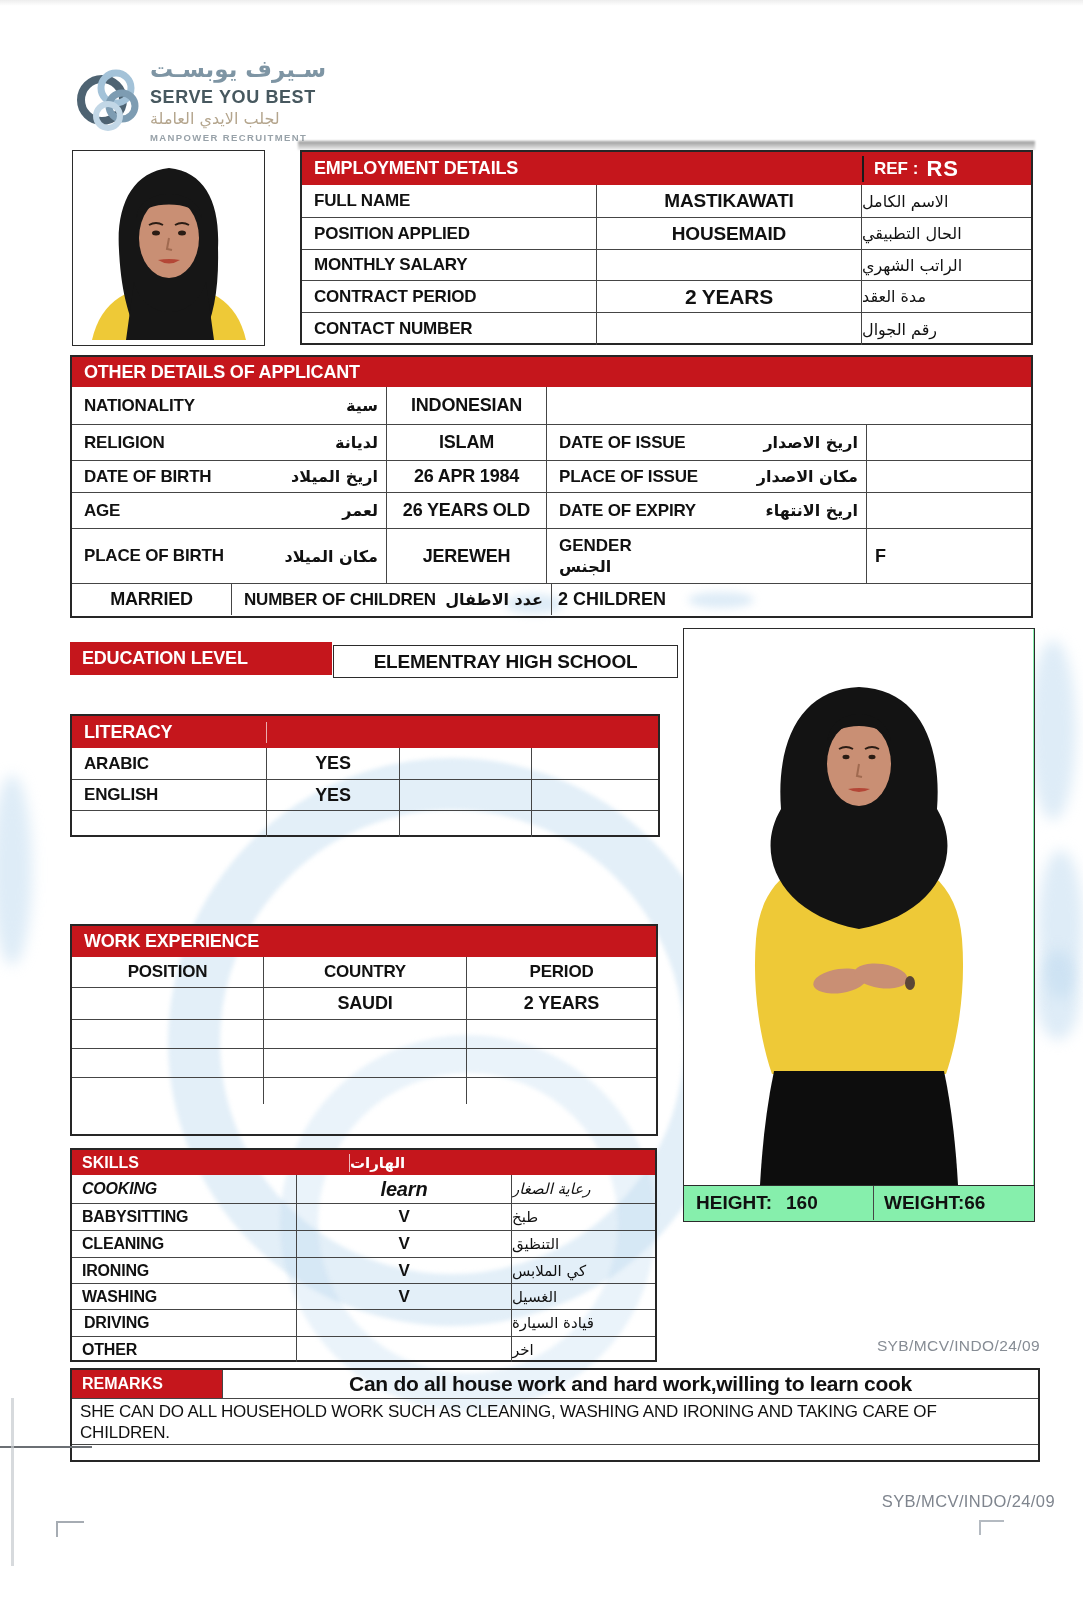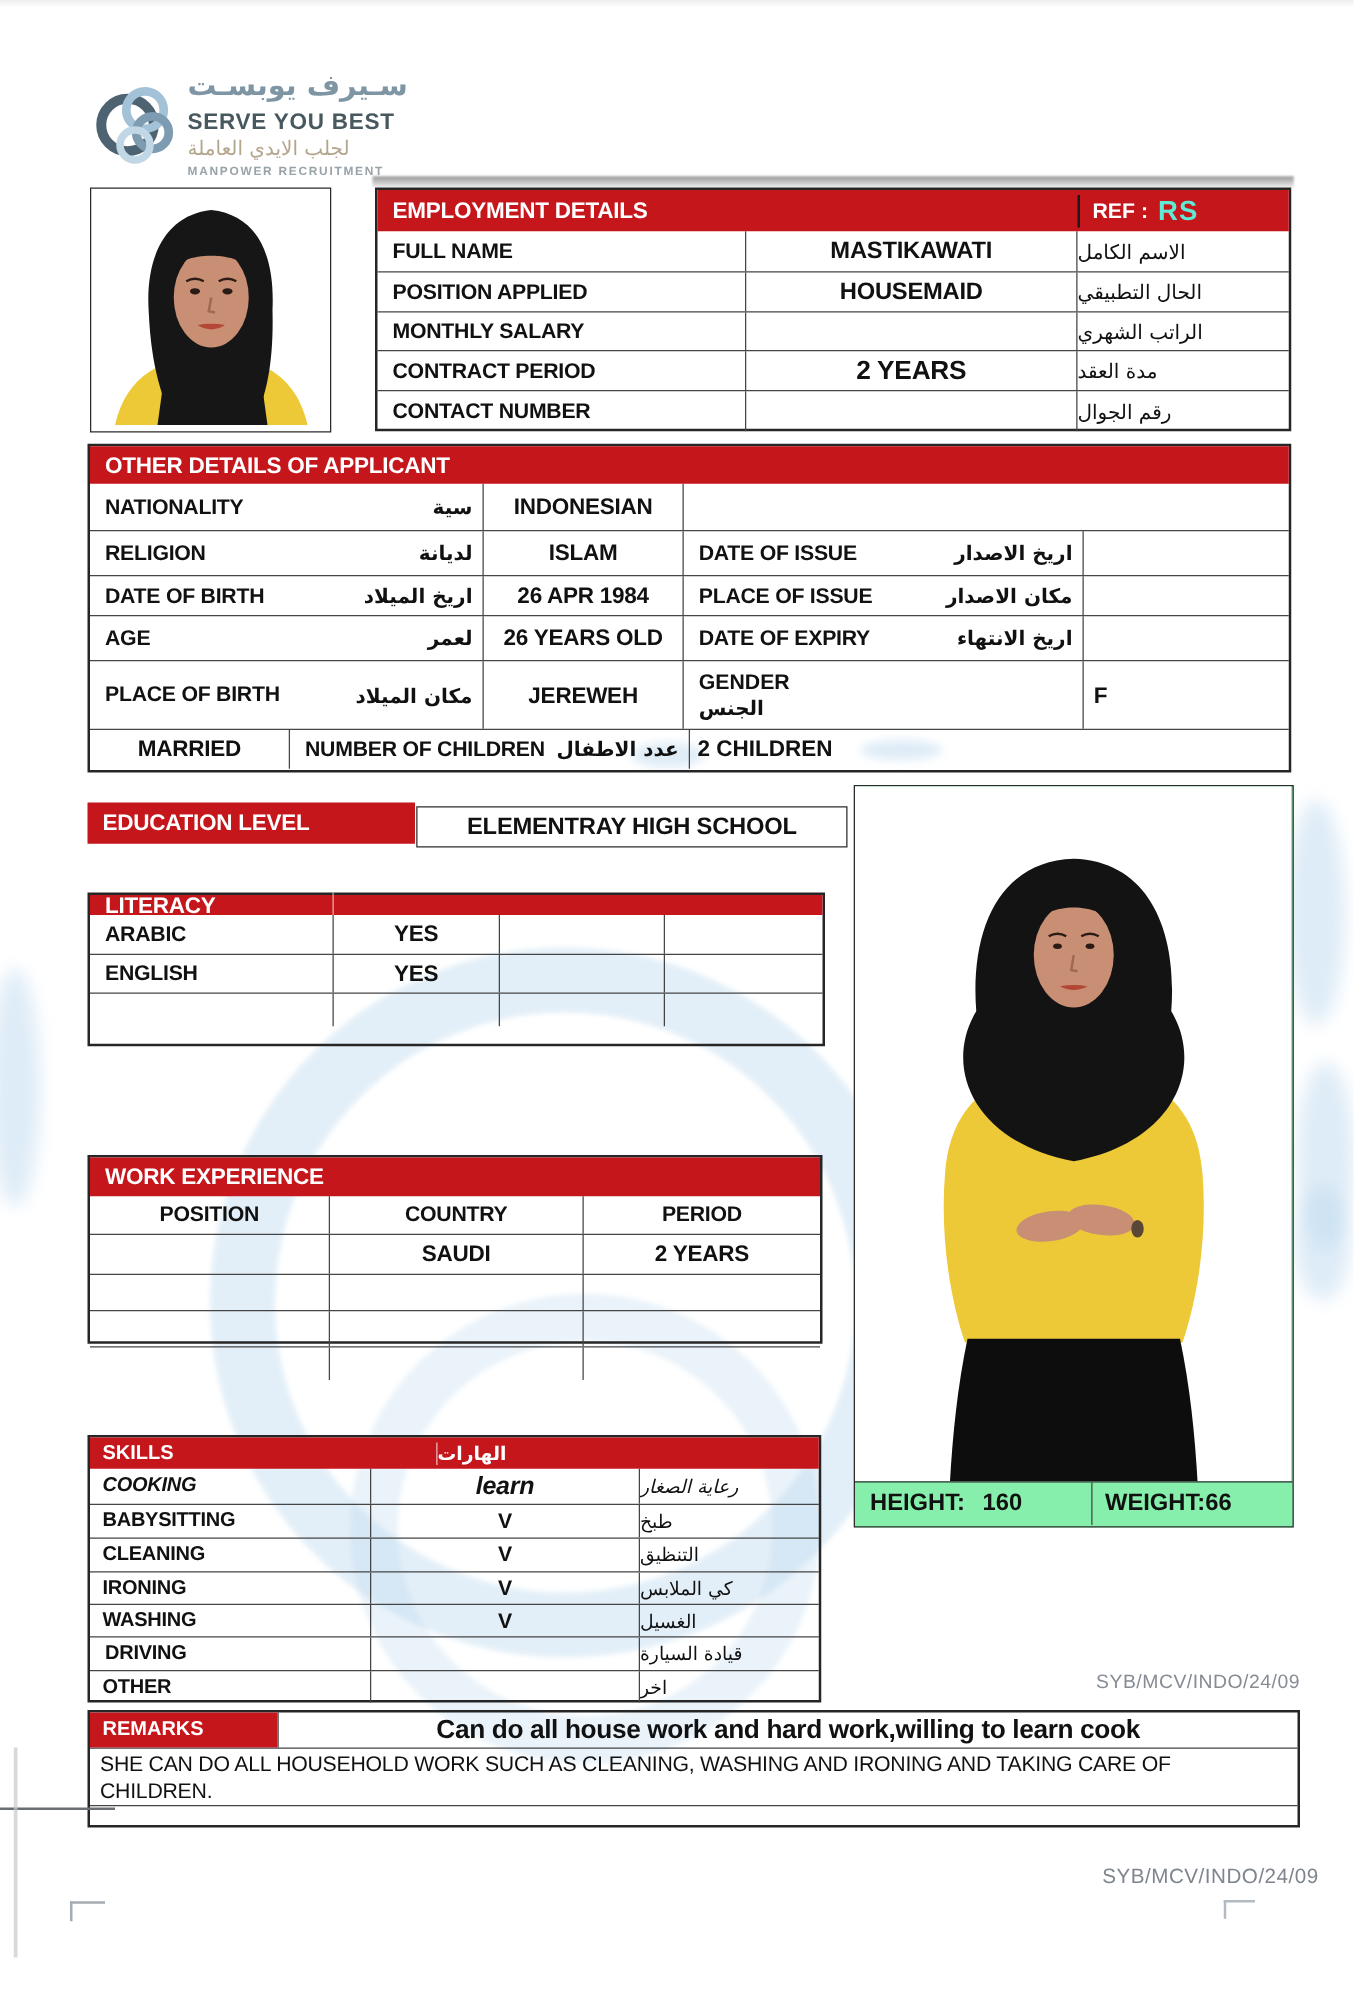--- a/index.html
+++ b/index.html
@@ -78,21 +78,21 @@
     </svg>
   </div>
 
   <div class="abs" style="left:298px;top:141px;width:737px;height:9px;background:linear-gradient(to bottom,rgba(50,50,50,0.5),rgba(80,80,80,0.1));filter:blur(1px);"></div>
 
   <div class="abs frame" style="left:300px;top:150px;width:733px;height:195px;">
     <div class="row redbar" style="height:33px;">
       <div class="cell hdr-title" style="width:560px;">EMPLOYMENT DETAILS</div>
       <div class="cell" style="flex:1;border-left:2px solid #1a1a1a;padding-left:10px;gap:8px;">
         <span style="font-size:17px;">REF :</span>
-        <span style="color:#5eead4;font-size:22px;letter-spacing:1px;">RS</span>
+        <span style="color:#ffffff;font-size:22px;letter-spacing:1px;">RS</span>
       </div>
     </div>
     <div class="row" style="height:32px;">
       <div class="cell lab br" style="width:295px;">FULL NAME</div>
       <div class="cell val br" style="width:265px;">MASTIKAWATI</div>
       <div class="cell arlab ar" style="flex:1;">الاسم الكامل</div>
     </div>
     <div class="row bt" style="height:32px;">
       <div class="cell lab br" style="width:295px;">POSITION APPLIED</div>
       <div class="cell val br" style="width:265px;">HOUSEMAID</div>
@@ -186,21 +186,21 @@
       <div class="cell" style="flex:1;font-weight:bold;font-size:18px;padding-left:6px;white-space:nowrap;">2 CHILDREN</div>
     </div>
   </div>
 
   <div class="abs redbar" style="left:70px;top:642px;width:262px;height:33px;">
     <span class="hdr-title">EDUCATION LEVEL</span>
   </div>
   <div class="abs cell" style="left:333px;top:645px;width:345px;height:33px;border:1.5px solid #2b2b2b;background:transparent;justify-content:center;font-weight:bold;font-size:19px;letter-spacing:-0.2px;">ELEMENTRAY HIGH SCHOOL</div>
 
   <div class="abs frame" style="left:70px;top:714px;width:590px;height:123px;">
-    <div class="row redbar" style="height:16px;">
+    <div class="row redbar" style="height:32px;">
       <div class="cell hdr-title" style="width:195px;border-right:1.5px solid rgba(255,255,255,0.65);">LITERACY</div>
       <div class="cell" style="width:133px;border-right:1.5px solid rgba(255,255,255,0.65);"></div>
       <div class="cell" style="width:132px;border-right:1.5px solid rgba(255,255,255,0.65);"></div>
       <div class="cell" style="flex:1;"></div>
     </div>
     <div class="row" style="height:31px;">
       <div class="cell lab br" style="width:195px;">ARABIC</div>
       <div class="cell val br" style="width:133px;font-size:18px;">YES</div>
       <div class="cell br" style="width:132px;"></div>
       <div class="cell" style="flex:1;"></div>
@@ -212,21 +212,21 @@
       <div class="cell" style="flex:1;"></div>
     </div>
     <div class="row bt" style="height:27px;">
       <div class="cell lab br" style="width:195px;"></div>
       <div class="cell val br" style="width:133px;"></div>
       <div class="cell br" style="width:132px;"></div>
       <div class="cell" style="flex:1;"></div>
     </div>
   </div>
 
-  <div class="abs frame" style="left:70px;top:924px;width:588px;height:151px;">
+  <div class="abs frame" style="left:70px;top:924px;width:588px;height:212px;">
     <div class="row redbar" style="height:31px;">
       <div class="cell hdr-title" style="width:305px;">WORK EXPERIENCE</div>
       <div class="cell" style="flex:1;border-left:1.5px solid #a01218;"></div>
     </div>
     <div class="row" style="height:30px;">
       <div class="cell val br" style="width:192px;font-size:17px;">POSITION</div>
       <div class="cell val br" style="width:203px;font-size:17px;">COUNTRY</div>
       <div class="cell val" style="flex:1;font-size:17px;">PERIOD</div>
     </div>
     <div class="row bt" style="height:32px;">

